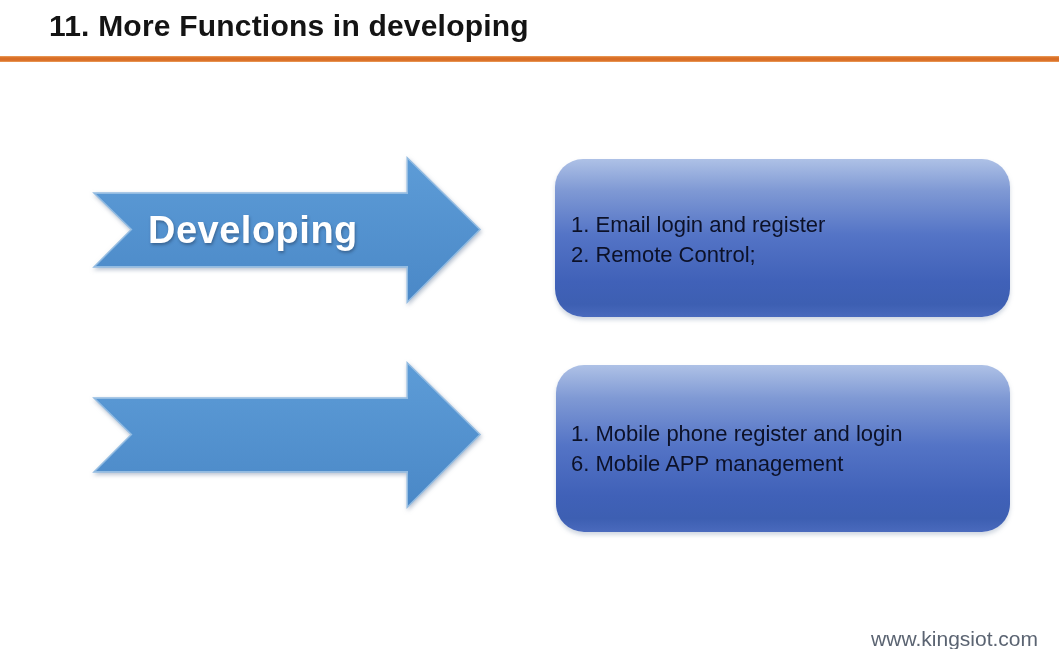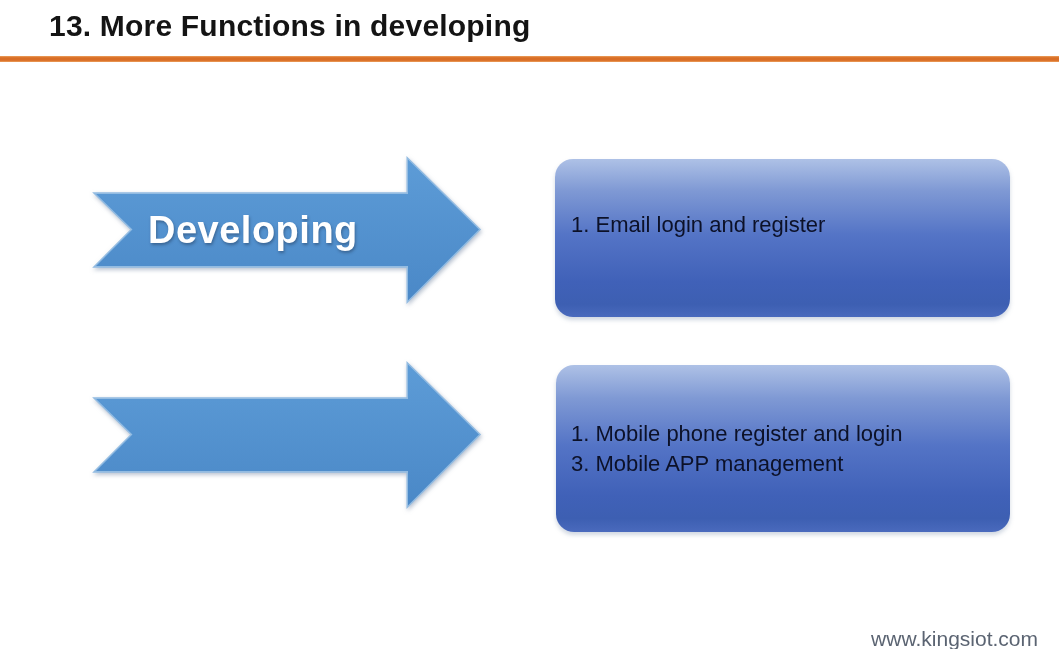--- a/index.html
+++ b/index.html
@@ -55,21 +55,21 @@
     font-size: 38px;
     font-weight: bold;
     letter-spacing: 0.5px;
     text-shadow: 1px 2px 3px rgba(30, 50, 80, 0.45);
     white-space: nowrap;
   }
 
   
   .panel {
     position: absolute;
-    border-radius: 18px;
+    border-radius: 28px;
     background: linear-gradient(180deg,
       #aec1e6 0%,
       #7f99d4 20%,
       #5474c6 48%,
       #4061b8 78%,
       #3d5fb2 92%,
       #4a6abd 100%);
     box-shadow: 0 3px 4px rgba(120, 140, 170, 0.35);
     color: #0c1128;
     font-size: 22px;
@@ -86,52 +86,53 @@
     top: 627px;
     font-size: 21px;
     color: #5b6472;
   }
 </style>
 </head>
 <body>
 
 <div class="slide">
 
-  <h1 class="page-title">13. More Functions in developing</h1>
+  <h1 class="page-title">11. More Functions in developing</h1>
   <div class="accent-rule"></div>
 
   <div class="arrow arrow-1">
     <svg width="386" height="148" viewBox="0 0 382 143" aria-hidden="true">
       <defs>
         <linearGradient id="agrad1" x1="0" y1="0" x2="0" y2="1">
           <stop offset="0" stop-color="#5d9cd7"></stop>
           <stop offset="1" stop-color="#4a88c7"></stop>
         </linearGradient>
       </defs>
       <polygon points="0,35 310,35 310,0 382,71 310,143 310,108 0,108 37,71" fill="url(#agrad1)" stroke="#93bce2" stroke-width="1.5" style="filter: drop-shadow(1px 2px 2px rgba(110,130,160,0.5));"></polygon>
     </svg>
     <span class="arrow-label">Developing</span>
   </div>
 
   <div class="panel panel-1">
     <div class="panel-line">1. Email login and register</div>
+    <div class="panel-line">2. Remote Control;</div>
   </div>
 
   <div class="arrow arrow-2">
     <svg width="386" height="148" viewBox="0 0 382 143" aria-hidden="true">
       <defs>
         <linearGradient id="agrad2" x1="0" y1="0" x2="0" y2="1">
           <stop offset="0" stop-color="#5d9cd7"></stop>
           <stop offset="1" stop-color="#4a88c7"></stop>
         </linearGradient>
       </defs>
       <polygon points="0,35 310,35 310,0 382,71 310,143 310,108 0,108 37,71" fill="url(#agrad2)" stroke="#93bce2" stroke-width="1.5" style="filter: drop-shadow(1px 2px 2px rgba(110,130,160,0.5));"></polygon>
     </svg>
   </div>
 
   <div class="panel panel-2">
     <div class="panel-line">1. Mobile phone register and login</div>
-    <div class="panel-line">3. Mobile APP management</div>
+    <div class="panel-line">6. Mobile APP management</div>
   </div>
 
   <div class="footer-url">www.kingsiot.com</div>
 
 </div>
 
 </body></html>

